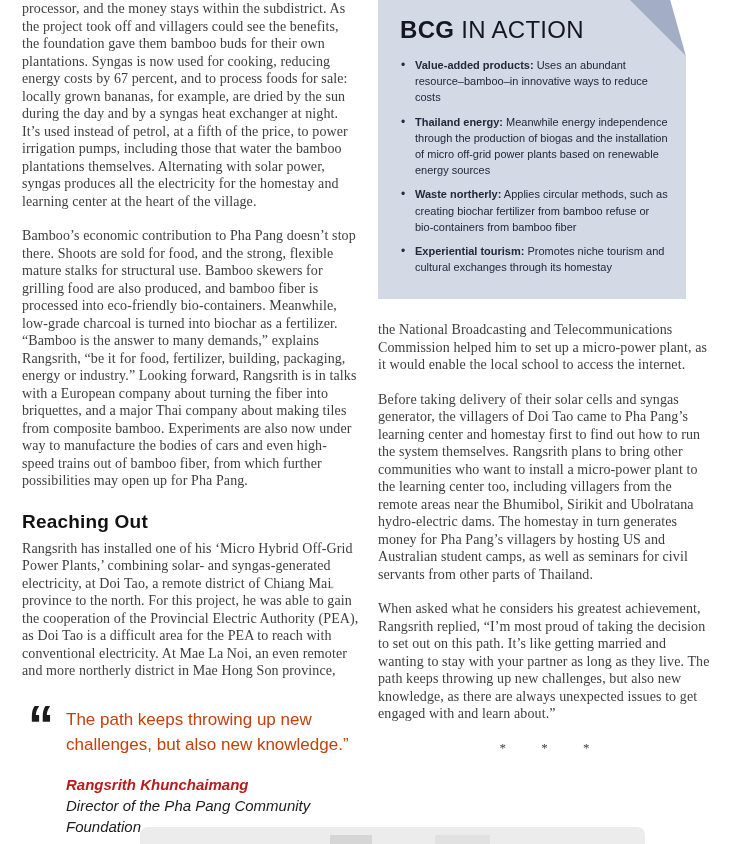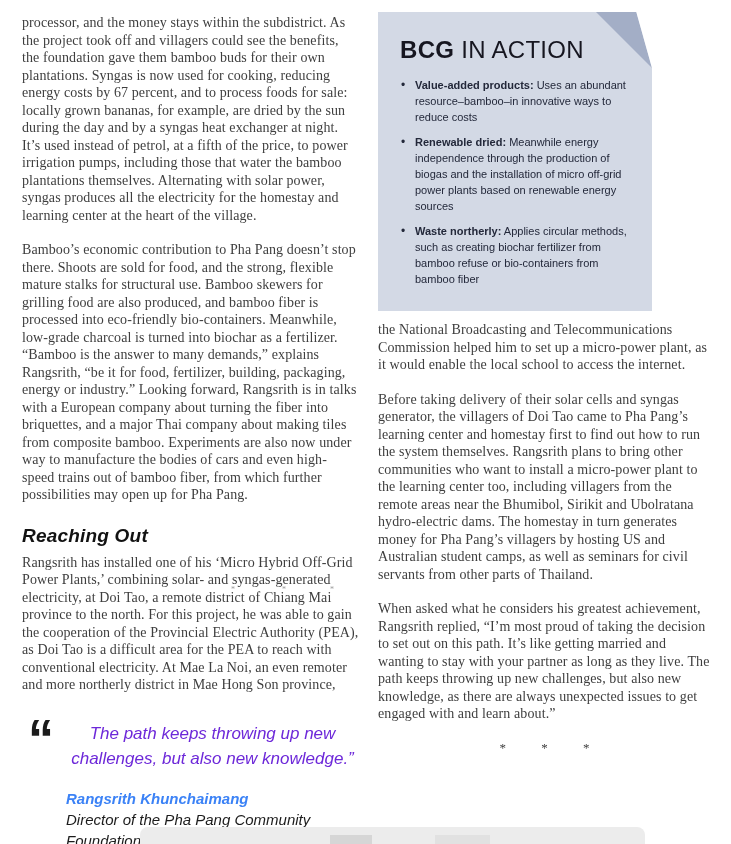--- a/index.html
+++ b/index.html
@@ -10,34 +10,34 @@
   .col { position:absolute; top:0; }
   .col-left  { left:22px;  width:337px; }
   .col-right { left:378px; width:334px; }
 
   
   p.body {
     margin:0 0 17px 0;
     font-size:14px; line-height:17.5px; color:#3e3e3e;
     letter-spacing:0.1px;
   }
-  .col-left p.body:first-child { margin-top:14px; }
+  .col-left p.body:first-child { }
 
   h2.section {
     font-family:"Liberation Sans", sans-serif;
     font-size:19px; font-weight:700; color:#121212;
-    margin:21px 0 7px 0; letter-spacing:0.2px;font-style:italic;
+    margin:21px 0 7px 0; letter-spacing:0.2px;
   }
 
   
   .bcg-box {
-    position:relative; margin-top:12px;
+    position:relative; 
     background:#d3d9e5;
-    padding:24px 18px 16px 22px;
-    box-sizing:border-box; width:274px;
+    padding:16px 18px 16px 22px;
+    box-sizing:border-box; width:308px;
   }
   .fold-cut, .fold-flap { position:absolute; top:0; right:0; width:56px; height:56px; }
   .fold-cut  { background:#ffffff; clip-path:polygon(72% 0, 100% 0, 100% 100%); }
   .fold-flap { background:#a3aec6; clip-path:polygon(0 0, 72% 0, 100% 100%); }
   .box-title {
     font-family:"Liberation Sans", sans-serif;
     font-size:24px; color:#161620; letter-spacing:0.3px; margin:0 0 13px 0;
   }
   .box-title .bold { font-weight:700; }
   ul.box-list { list-style:none; margin:0; padding:0; }
@@ -53,30 +53,29 @@
 
   
   .pullquote { display:flex; margin-top:24px; }
   .qmark {
     font-family:"Liberation Sans", sans-serif;
     font-weight:700; font-size:52px; line-height:40px; color:#1b1b1b;
     flex:0 0 38px; padding-left:6px;
   }
   .qtext {
     font-family:"Liberation Sans", sans-serif;
-    font-style:italic; font-size:17px; line-height:25.5px; color:#6d28d9;
+    font-size:17px; line-height:25.5px; color:#c2410c;
     padding-top:3px;
-    text-align:center;
   }
   .attribution { margin:16px 0 0 44px; font-family:"Liberation Sans", sans-serif; }
-  .attr-name  { font-weight:700; font-style:italic; font-size:15px; line-height:21px; color:#3b82f6; }
+  .attr-name  { font-weight:700; font-style:italic; font-size:15px; line-height:21px; color:#b91c1c; }
   .attr-title { font-style:italic; font-size:15px; line-height:21px; color:#1c1c1c; }
 
   
-  .col-right p.body:nth-of-type(1) { margin-top:10px; }
+  .col-right p.body:nth-of-type(1) { margin-top:22px; }
 
   .sep {
     text-align:center; color:#3e3e3e; font-size:13px;
     word-spacing:30px; margin:2px 0 10px 0; letter-spacing:1px;
   }
 
   
   .artifact { position:absolute; font-size:8px; color:#9a9a9a; }
 
   
@@ -109,22 +108,23 @@
 
 <div class="col col-right">
   <div class="bcg-box">
     <div class="fold-flap"></div>
     <div class="fold-cut"></div>
     <div class="box-title">
       <span class="bold">BCG</span><span> IN ACTION</span>
     </div>
     <ul class="box-list">
       <li><span class="lead">Value-added products:</span><span> Uses an abundant resource–bamboo–in innovative ways to reduce costs</span></li>
-      <li><span class="lead">Renewable dried:</span><span> Meanwhile energy independence through the production of biogas and the installation of micro off-grid power plants based on renewable energy sources</span></li>
+      <li><span class="lead">Thailand energy:</span><span> Meanwhile energy independence through the production of biogas and the installation of micro off-grid power plants based on renewable energy sources</span></li>
       <li><span class="lead">Waste northerly:</span><span> Applies circular methods, such as creating biochar fertilizer from bamboo refuse or bio-containers from bamboo fiber</span></li>
+      <li><span class="lead">Experiential tourism:</span><span> Promotes niche tourism and cultural exchanges through its homestay</span></li>
     </ul>
   </div>
 
   <p class="body">the National Broadcasting and Telecommunications Commission helped him to set up a micro-power plant, as it would enable the local school to access the internet.</p>
   <p class="body">Before taking delivery of their solar cells and syngas generator, the villagers of Doi Tao came to Pha Pang’s learning center and homestay first to find out how to run the system themselves. Rangsrith plans to bring other communities who want to install a micro-power plant to the learning center too, including villagers from the remote areas near the Bhumibol, Sirikit and Ubolratana hydro-electric dams. The homestay in turn generates money for Pha Pang’s villagers by hosting US and Australian student camps, as well as seminars for civil servants from other parts of Thailand.</p>
   <p class="body">When asked what he considers his greatest achievement, Rangsrith replied, “I’m most proud of taking the decision to set out on this path. It’s like getting married and wanting to stay with your partner as long as they live. The path keeps throwing up new challenges, but also new knowledge, as there are always unexpected issues to get engaged with and learn about.”</p>
 
   <div class="sep">* * *</div>
 
 </div>

